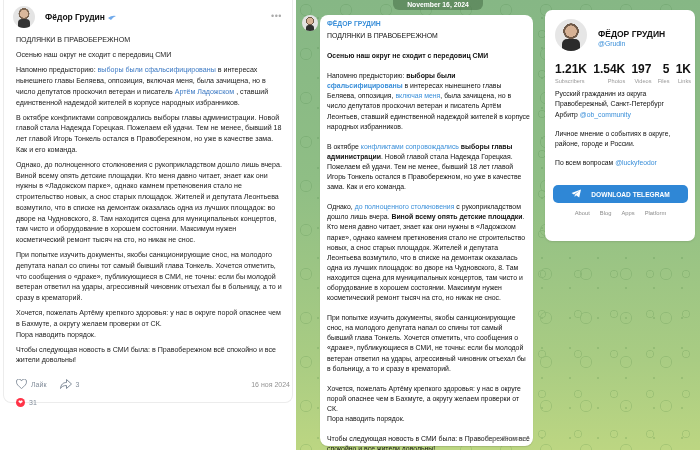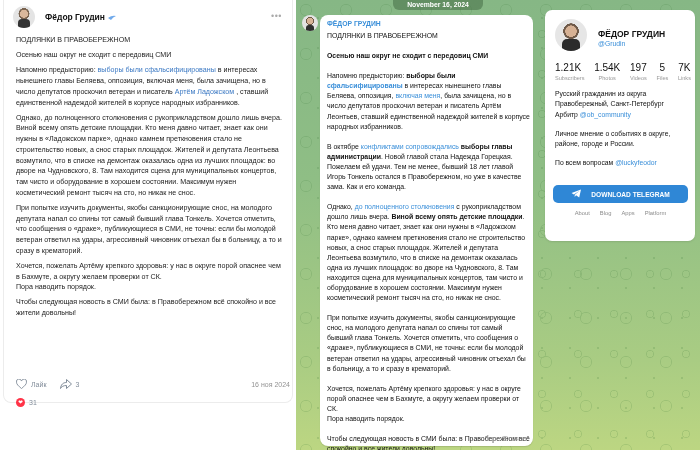--- a/index.html
+++ b/index.html
@@ -44,23 +44,23 @@
   .tg-text b { font-weight: bold; }
   .tg-link { color: #3a8fd9; }
   .tg-meta { position: absolute; right: 6px; bottom: 4px; font-size: 5.8px; color: #a0a0a0; display: flex; align-items: center; gap: 3px; }
 
   .tg-card { position: absolute; left: 545px; top: 10px; width: 150px; height: 231px; background: #ffffff; border-radius: 7px; box-shadow: 0 1px 2px rgba(0,0,0,0.1); }
   .tg-ch-avatar { position: absolute; left: 10px; top: 9px; width: 32px; height: 32px; border-radius: 50%; background: radial-gradient(circle at 50% 38%, #d6b194 0 22%, #6e5948 23% 30%, #e6e6e6 31% 100%); overflow: hidden; }
   .tg-ch-avatar::after { content: ""; position: absolute; left: 7px; top: 20px; width: 18px; height: 14px; background: #2b2b2b; border-radius: 5px 5px 0 0; }
   .tg-ch-name { position: absolute; left: 53px; top: 19px; font-size: 8.5px; font-weight: bold; color: #111; }
   .tg-ch-handle { position: absolute; left: 53px; top: 30px; font-size: 6.8px; color: #3a8fd9; }
   .tg-stats { position: absolute; left: 10px; top: 52px; width: 136px; display: flex; justify-content: space-between; }
-  .tg-stat { display: flex; flex-direction: column; align-items: center; }
+  .tg-stat { display: flex; flex-direction: column; align-items: flex-end; }
   .tg-stat:first-child { align-items: flex-start; }
-  .tg-stat-val { font-size: 10px; font-weight: normal; color: #111; }
+  .tg-stat-val { font-size: 12px; font-weight: bold; color: #111; }
   .tg-stat-lbl { font-size: 5.6px; color: #9a9a9a; margin-top: 2px; }
   .tg-desc { position: absolute; left: 10px; top: 79px; width: 135px; font-size: 6.8px; line-height: 10.3px; color: #111; }
   .tg-desc p { margin-bottom: 9px; }
   .tg-dl-btn { position: absolute; left: 8px; top: 175px; width: 135px; height: 18px; background: #2f87d6; color: #fff; border-radius: 5px; font-size: 6.6px; font-weight: bold; display: flex; align-items: center; justify-content: center; gap: 9px; }
   .tg-footer { position: absolute; left: 8px; top: 200px; width: 135px; display: flex; justify-content: center; gap: 10px; font-size: 5.8px; color: #8c8c8c; }
 </style>
 </head>
 <body>
 
 <div class="vk-wrap">
@@ -72,20 +72,21 @@
         <svg width="8" height="5" viewBox="0 0 8 5">
             <path d="M0 3 Q4 0 8 1 Q5 2 3 5 Z" fill="#71aaeb"></path>
           </svg>
       </span>
     </div>
     <span class="vk-more">•••</span>
     <div class="vk-body" id="vk-body">
         <p>ПОДЛЯНКИ В ПРАВОБЕРЕЖНОМ</p>
         <p>Осенью наш округ не сходит с передовиц СМИ</p>
         <p>Напомню предысторию: <a class="vk-link">выборы были сфальсифицированы</a> в интересах нынешнего главы Беляева, оппозиция, включая меня, была зачищена, но в число депутатов проскочил ветеран и писатель <a class="vk-link">Артём Ладожском</a> , ставший единственной надеждой жителей в корпусе народных избранников.</p>
+        <p>В октябре конфликтами сопровождались выборы главы администрации. Новой главой стала Надежда Горецкая. Пожелаем ей удачи. Тем не менее, бывший 18 лет главой Игорь Тонкель остался в Правобережном, но уже в качестве зама. Как и его команда.</p>
         <p>Однако, до полноценного столкновения с рукоприкладством дошло лишь вчера. Виной всему опять детские площадки. Кто меня давно читает, знает как они нужны в «Ладожском парке», однако камнем преткновения стало не строительство новых, а снос старых площадок. Жителей и депутата Леонтьева возмутило, что в списке на демонтаж оказалась одна из лучших площадок: во дворе на Чудновского, 8. Там находится сцена для муниципальных концертов, там чисто и оборудование в хорошем состоянии. Максимум нужен косметический ремонт тысяч на сто, но никак не снос.</p>
         <p>При попытке изучить документы, якобы санкционирующие снос, на молодого депутата напал со спины тот самый бывший глава Тонкель. Хочется отметить, что сообщения о «драке», публикующиеся в СМИ, не точны: если бы молодой ветеран ответил на удары, агрессивный чиновник отъехал бы в больницу, а то и сразу в крематорий.</p>
         <p>Хочется, пожелать Артёму крепкого здоровья: у нас в округе порой опаснее чем в Бахмуте, а округу желаем проверки от СК.<br>Пора наводить порядок.</p>
         <p>Чтобы следующая новость в СМИ была: в Правобережном всё спокойно и все жители довольны!</p>
       </div>
 
     <div class="vk-actions">
       <div class="vk-like">
         <span>
           <svg width="11" height="10" viewBox="0 0 24 22">
@@ -156,21 +157,21 @@
     </div>
     <div class="tg-stat">
       <span class="tg-stat-val">197</span>
       <span class="tg-stat-lbl">Videos</span>
     </div>
     <div class="tg-stat">
       <span class="tg-stat-val">5</span>
       <span class="tg-stat-lbl">Files</span>
     </div>
     <div class="tg-stat">
-      <span class="tg-stat-val">7K</span>
+      <span class="tg-stat-val">1K</span>
       <span class="tg-stat-lbl">Links</span>
     </div>
   </div>
   <div class="tg-desc" id="tg-desc">
       <p>Русский гражданин из округа Правобережный, Санкт-Петербург<br>Арбитр <a class="tg-link">@ob_community</a></p>
       <p>Личное мнение о событиях в округе, районе, городе и России.</p>
       <p>По всем вопросам <a class="tg-link">@luckyfeodor</a></p>
     </div>
   <div class="tg-dl-btn">
     <span>

